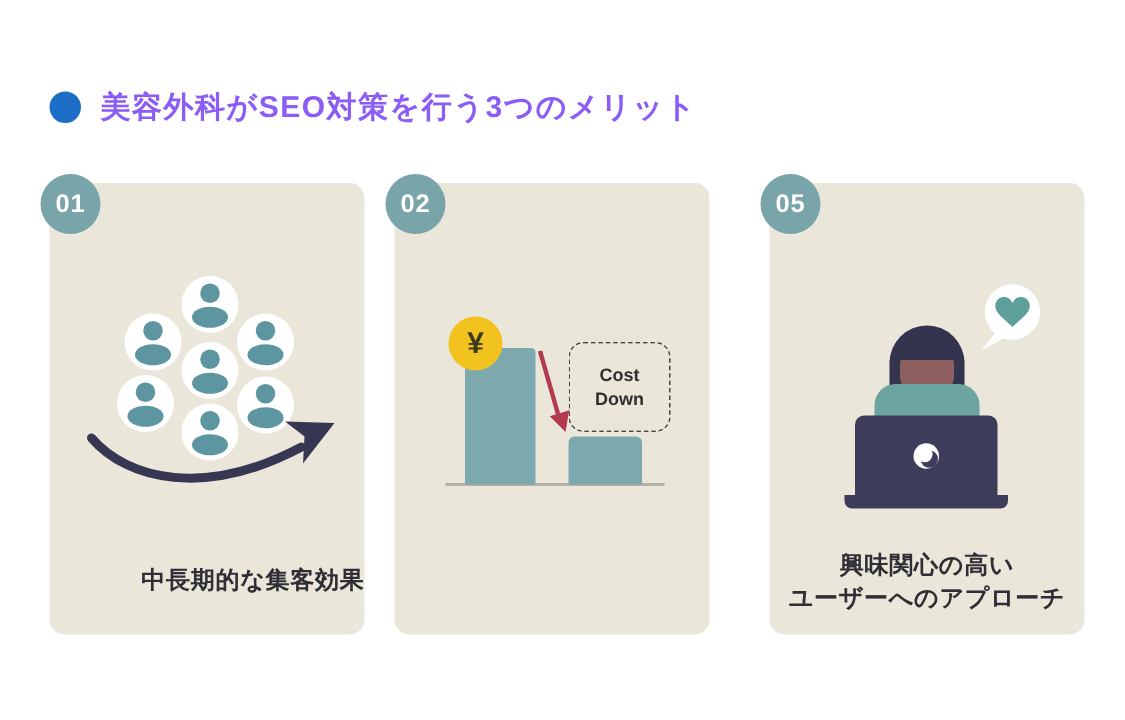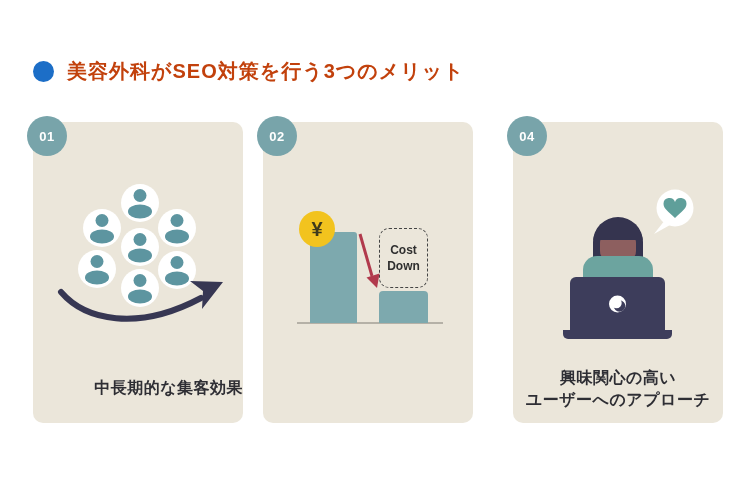--- a/index.html
+++ b/index.html
@@ -10,48 +10,48 @@
     --text-dark:#2e2e34; --face-mauve:#8d5f5f; --baseline-gray:#b5b1a7; --white:#ffffff;
   }
   *{box-sizing:border-box;}
   html,body{margin:0;padding:0;}
   body{background:#888;font-family:"Liberation Sans","DejaVu Sans",sans-serif;}
   .page{position:relative;width:750px;height:480px;background:var(--page-bg);overflow:hidden;}
 
   
   .title-row{position:absolute;top:58px;left:33px;display:flex;align-items:center;gap:13px;}
   .bullet{width:21px;height:21px;border-radius:50%;background:var(--title-blue);flex:0 0 auto;}
-  .page-title{margin:0;font-size:20px;font-weight:bold;color:#c2410c;letter-spacing:1px;}
+  .page-title{margin:0;font-size:20px;font-weight:bold;color:#8b5cf6;letter-spacing:1px;}
 
   
   .card{position:absolute;top:122px;width:210px;height:301px;background:var(--card-bg);border-radius:10px;}
   .card.c1{left:33px;} .card.c2{left:263px;} .card.c3{left:513px;}
   .badge{position:absolute;top:-6px;left:-6px;width:40px;height:40px;border-radius:50%;
-    background:var(--badge-teal);color:#fff;font-size:13px;font-weight:bold;
+    background:var(--badge-teal);color:#fff;font-size:17px;font-weight:bold;
     display:flex;align-items:center;justify-content:center;letter-spacing:.5px;}
   .caption{position:absolute;left:0;right:0;margin:0;text-align:center;font-size:16px;
     font-weight:bold;color:var(--text-dark);line-height:22px;white-space:pre-line;letter-spacing:.5px;}
   .c1 .caption,.c2 .caption{bottom:24px;text-align:right;}
   .c3 .caption{bottom:12px;}
   .illus{position:absolute;inset:0;}
   .illus svg{position:absolute;inset:0;width:100%;height:100%;}
 
   
   .f-white{fill:var(--white);} .f-person{fill:var(--person-teal);}
   .f-arrow{fill:var(--arrow-navy);} .s-arrow{stroke:var(--arrow-navy);}
   .f-navy{fill:var(--navy);} .f-hair{fill:var(--hair-navy);}
   .f-face{fill:var(--face-mauve);} .f-shirt{fill:var(--shirt-teal);}
   .f-heart{fill:var(--heart-teal);} .f-red{fill:var(--red);} .s-red{stroke:var(--red);}
 
   
   .baseline{position:absolute;left:34px;top:200px;width:146px;height:2px;background:var(--baseline-gray);}
   .bar{position:absolute;background:var(--bar-teal);}
   .bar.tall{left:47px;top:110px;width:47px;height:91px;border-radius:3px 3px 0 0;}
   .bar.short{left:116px;top:169px;width:49px;height:32px;border-radius:4px 4px 0 0;}
-  .cost-box{position:absolute;left:116px;top:106px;width:49px;height:60px;border:1.5px dashed #444;
+  .cost-box{position:absolute;left:116px;top:106px;width:68px;height:60px;border:1.5px dashed #444;
     border-radius:10px;display:flex;align-items:center;justify-content:center;text-align:center;
     font-size:12px;font-weight:600;line-height:16px;color:#2f2f2f;white-space:pre-line;}
   .coin{position:absolute;left:36px;top:89px;width:36px;height:36px;border-radius:50%;
     background:var(--coin-yellow);display:flex;align-items:center;justify-content:center;
     font-size:20px;font-weight:bold;color:var(--coin-symbol-color);}
 </style>
 </head>
 <body>
 
 <div class="page">
@@ -112,21 +112,21 @@
 Down</div>
       <div class="coin">¥</div>
       <svg viewBox="0 0 210 301">
         <line x1="97" y1="112" x2="109" y2="154" class="s-red" stroke-width="3"></line>
         <polygon points="114,166 103.5,155.5 116.5,151.5" class="f-red"></polygon>
       </svg>
     </div>
   </section>
 
   <section class="card c3">
-    <div class="badge">04</div>
+    <div class="badge">05</div>
     <div class="illus">
       <svg viewBox="0 0 210 301">
         <g>
           <polygon points="152,98 141,112 157,103" class="f-white"></polygon>
           <circle cx="162" cy="86" r="18.5" class="f-white"></circle>
           <path d="M162 96 c-6.5,-6.5 -11.5,-9 -11.5,-14.2 a5.9,5.9 0 0 1 11.5,-1.8 a5.9,5.9 0 0 1 11.5,1.8 c0,5.2 -5,7.7 -11.5,14.2 z" class="f-heart"></path>
         </g>
         <g>
           <path d="M80 141 V120 A25 25 0 0 1 130 120 V141 Z" class="f-hair"></path>
           <rect x="87" y="110" width="36" height="30" rx="11" class="f-face"></rect>

